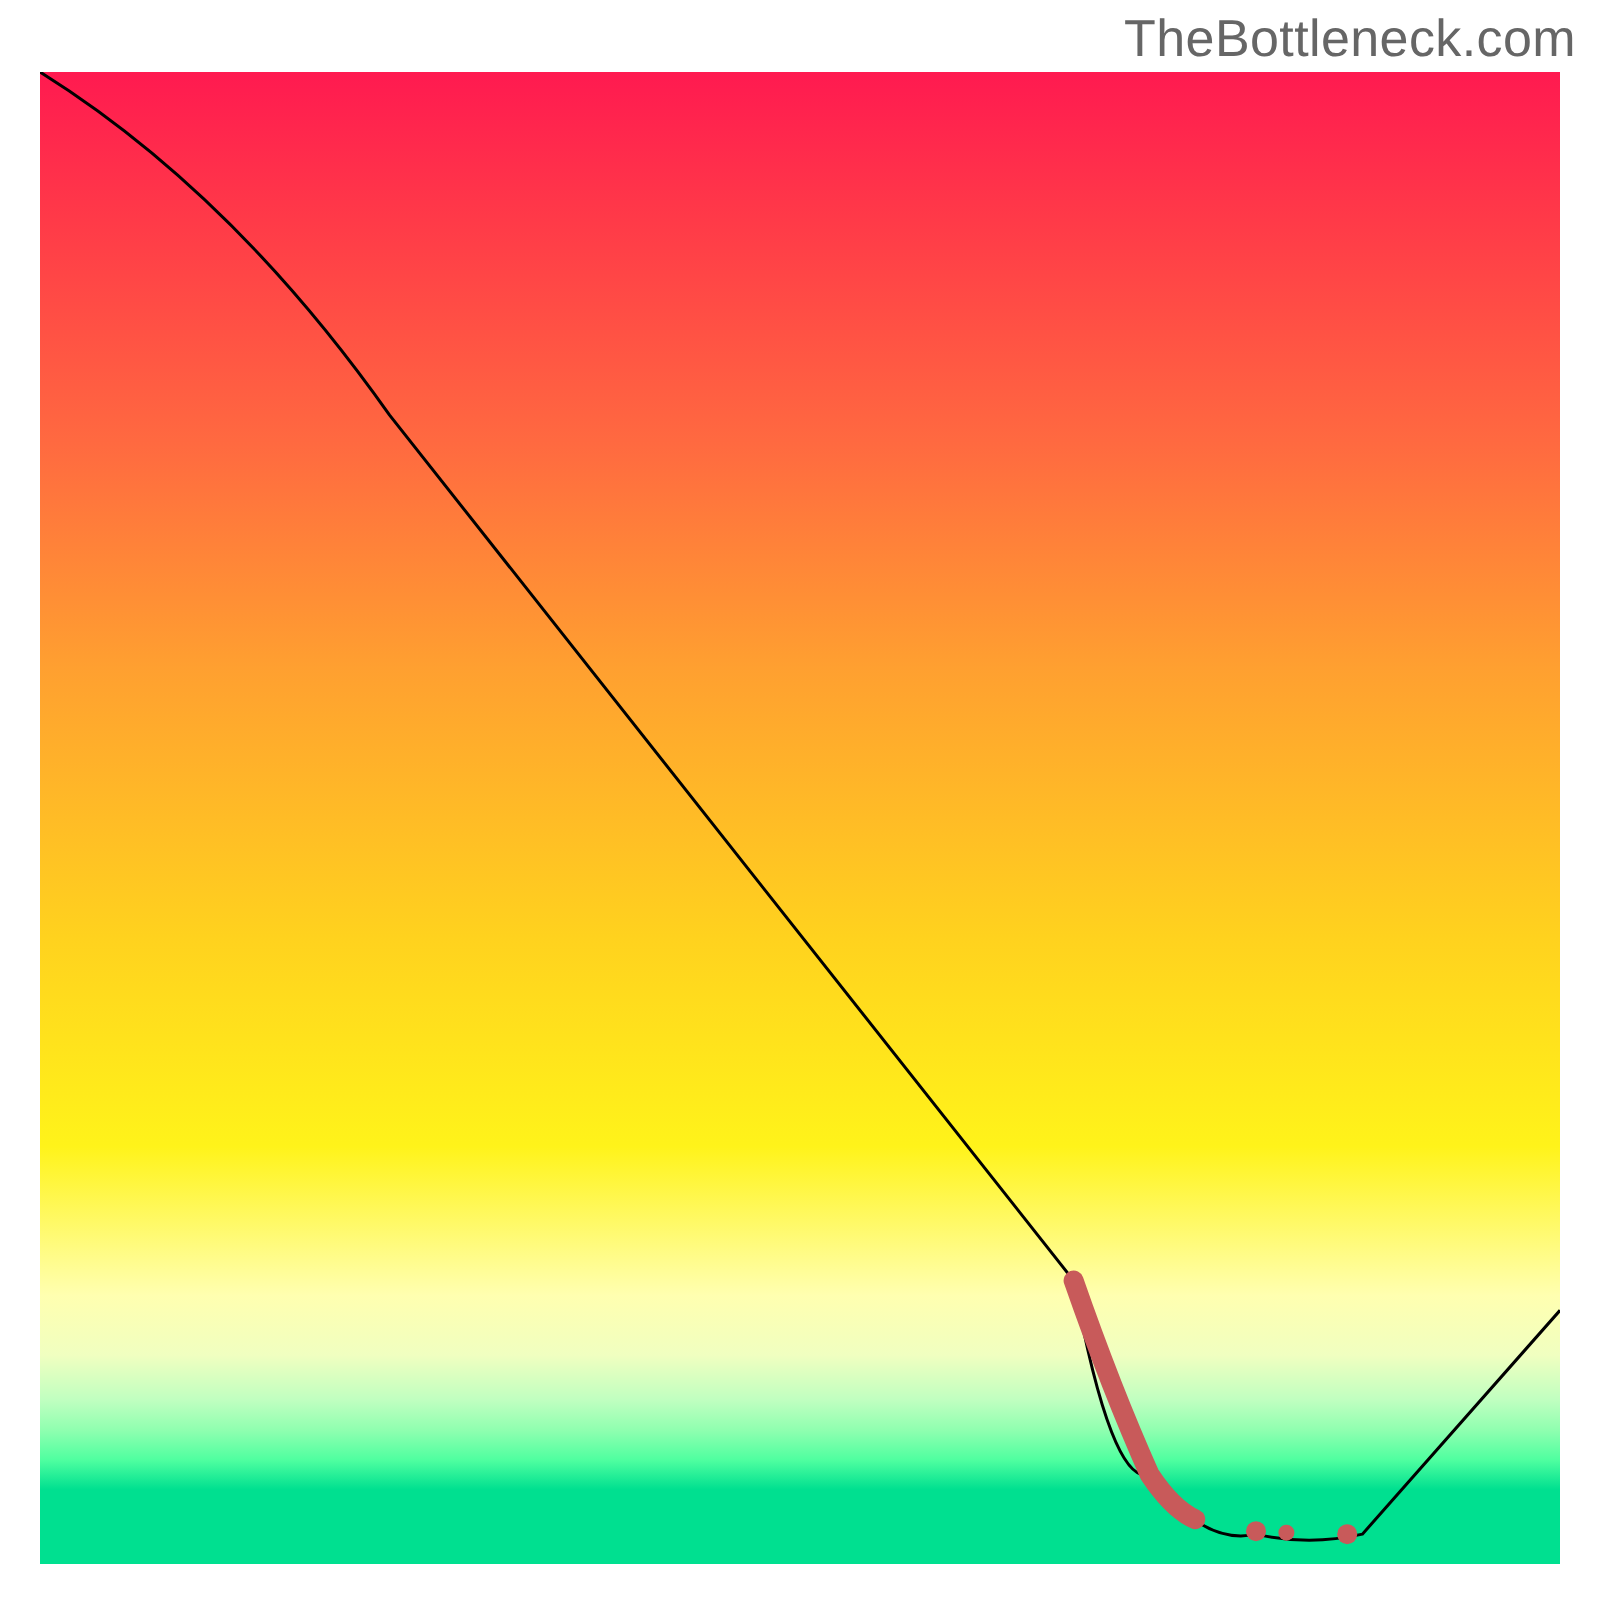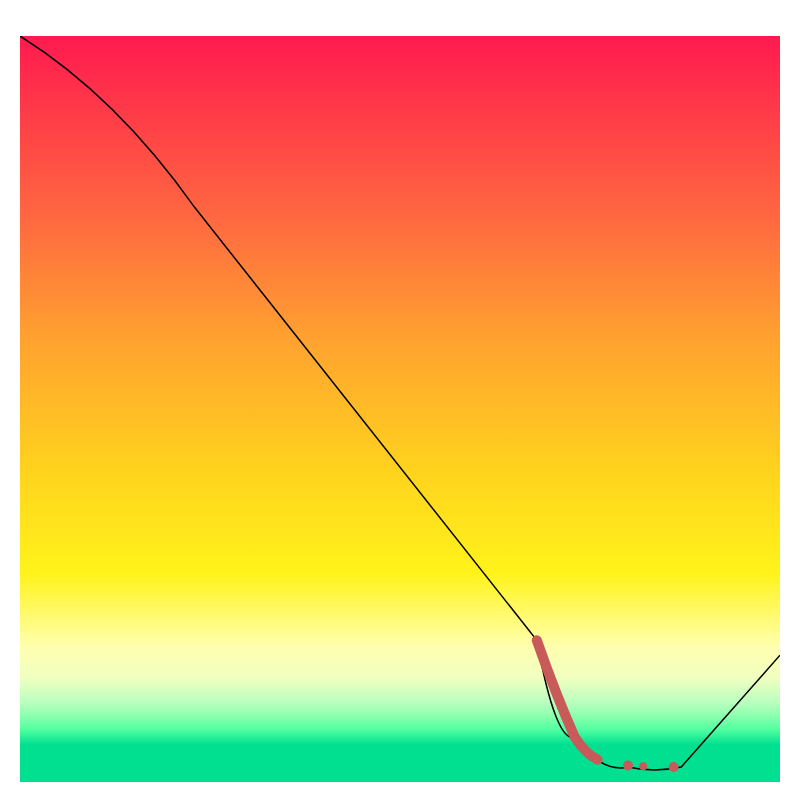--- a/index.html
+++ b/index.html
@@ -61,20 +61,21 @@
     stroke-width: 10;
     stroke-linecap: round;
     fill: none;
   }
 </style>
 </head>
 <body>
 
 <div class="wrap">
 
+  <div class="watermark">TheBottleneck.com</div>
 
   <div class="plot">
 
     <svg width="760" height="746" viewBox="0 0 760 746">
 
       <path id="curve-path" class="curve" d="M 0 0 Q 96.14000000000001 60.05300000000001 174.8 171.58000000000004 L 516.8000000000001 604.26 Q 535.8 707.24 554.8 701.24 Q 581.4 737.08 608 731.08 Q 634.6 737.08 661.2 731.08 L 760 619.18"></path>
 
       <path id="marker-path" class="dash" d="M 516.8000000000001 604.26 Q 535.8 658.75 554.8 701.24 Q 566.2 718.4300000000001 577.6 723.62"></path>
 
       <g id="marker-dots">

